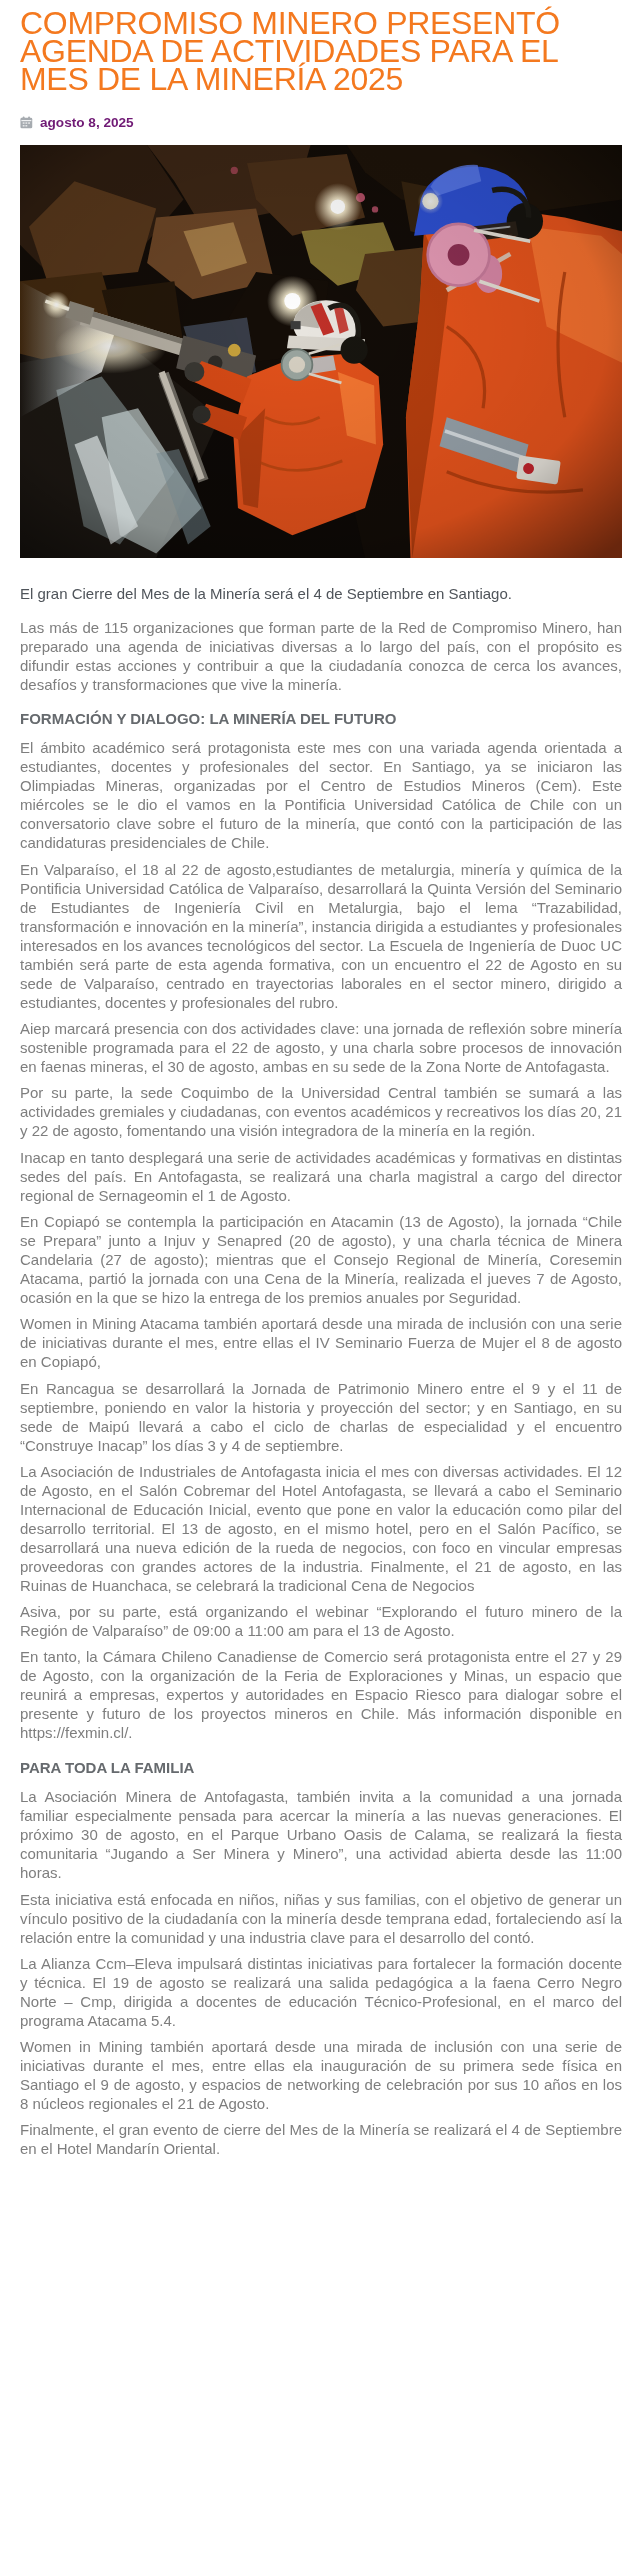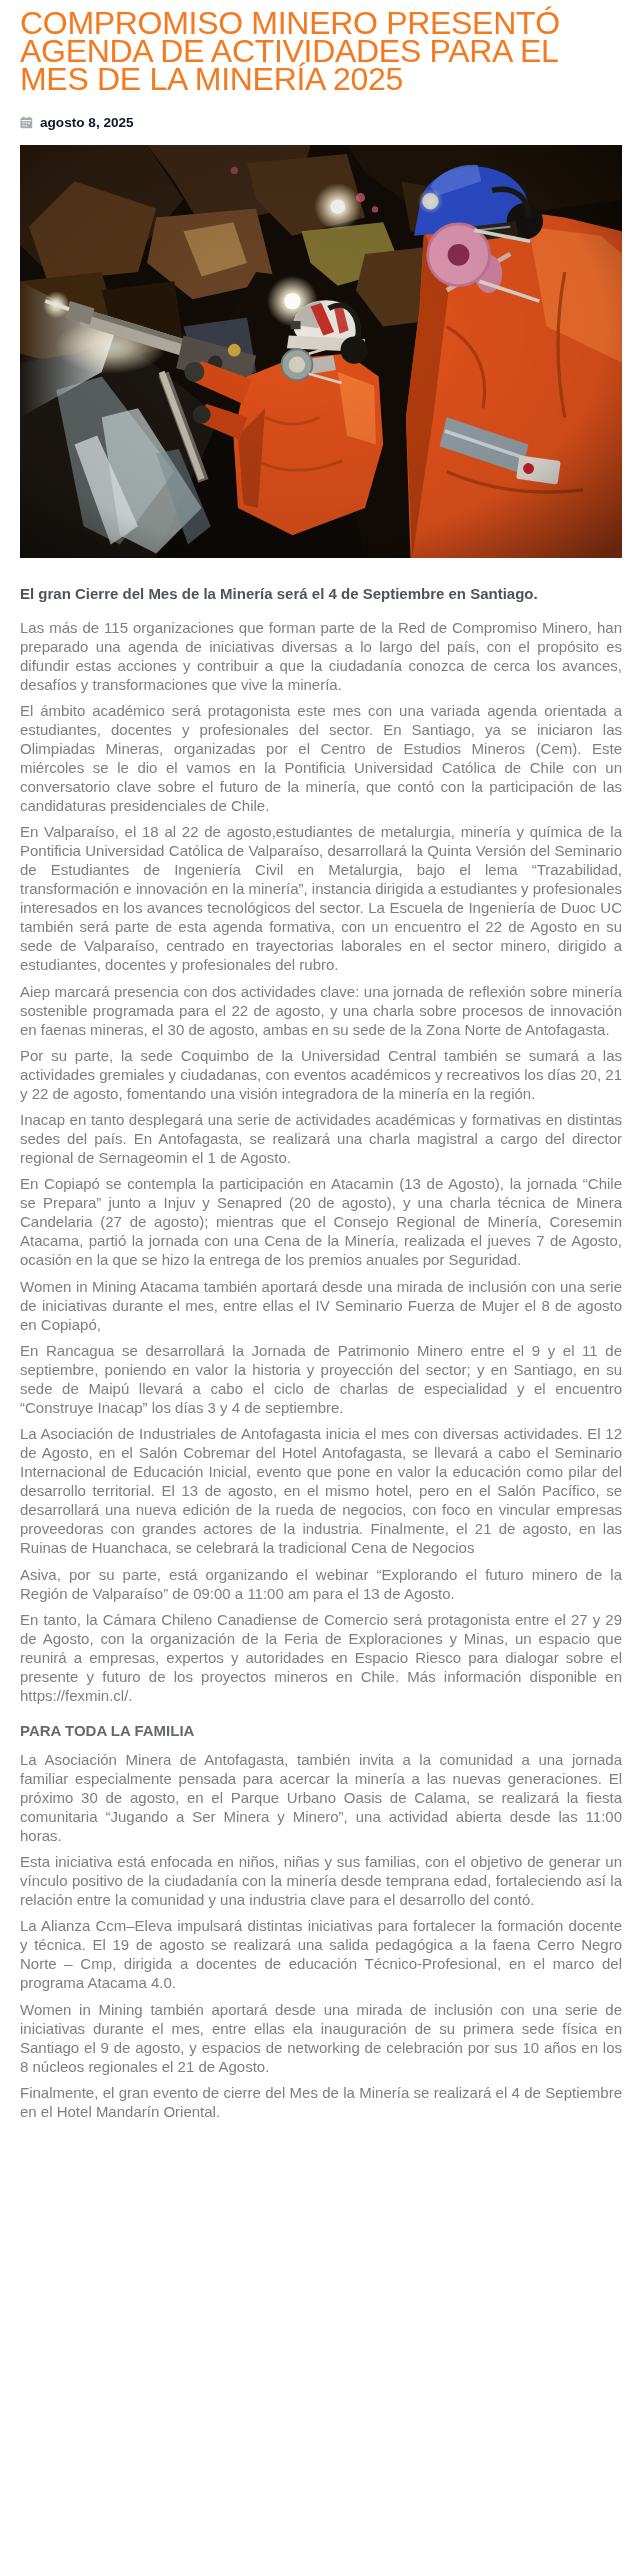--- a/index.html
+++ b/index.html
@@ -12,30 +12,30 @@
   .post-title{
     margin:9px 0 0 0;
     font-size:32px;line-height:28px;font-weight:400;
     letter-spacing:-0.3px;
     color:#F4791F;
     text-transform:uppercase;
   }
   .date-row{
     margin-top:22px;
     display:flex;align-items:center;gap:7.3px;
-    color:#0f172a;font-size:13.6px;font-weight:700;
+    color:#701a75;font-size:13.6px;font-weight:700;
   }
   .cal-icon{display:inline-block;width:12.7px;height:12.7px;}
   .photo-wrap{
     margin-top:15.4px;width:602px;height:413px;overflow:hidden;background:#0f0a06;
   }
   .photo-wrap svg{display:block;width:100%;height:100%;}
   .article-body{margin-top:23.6px;padding-bottom:27px;}
   .caption{
-    font-size:15px;line-height:23px;font-weight:700;color:#4F545A;
+    font-size:15px;line-height:23px;font-weight:400;color:#4F545A;
     margin:0 0 12.7px 0;
   }
   .body-paragraph{
     font-size:15px;line-height:19px;color:#7E7E7E;
     text-align:justify;
     margin:7.3px 0;
   }
   .section-heading{
     font-size:15px;line-height:23px;font-weight:700;color:#666a6e;
     margin:13.6px 0 8.2px 0;
@@ -198,34 +198,35 @@
       </g>
 
       <rect x="0" y="0" width="663" height="455" fill="url(#vignette)"></rect>
     </svg>
   </div>
 
   <div class="article-body">
     <p class="caption">El gran Cierre del Mes de la Minería será el 4 de Septiembre en Santiago.</p>
     <div>
         <p class="body-paragraph">Las más de 115 organizaciones que forman parte de la Red de Compromiso Minero, han preparado una agenda de iniciativas diversas a lo largo del país, con el propósito es difundir estas acciones y contribuir a que la ciudadanía conozca de cerca los avances, desafíos y transformaciones que vive la minería.</p>
+        <h3 class="section-heading">FORMACIÓN Y DIALOGO: LA MINERÍA DEL FUTURO</h3>
         <p class="body-paragraph">El ámbito académico será protagonista este mes con una variada agenda orientada a estudiantes, docentes y profesionales del sector. En Santiago, ya se iniciaron las Olimpiadas Mineras, organizadas por el Centro de Estudios Mineros (Cem).  Este miércoles se le dio el vamos en la Pontificia Universidad Católica de Chile con un conversatorio clave sobre el futuro de la minería, que contó con la participación de las candidaturas presidenciales de Chile.</p>
         <p class="body-paragraph">En Valparaíso, el 18 al 22 de agosto,estudiantes de metalurgia, minería y química de la Pontificia Universidad Católica de Valparaíso, desarrollará la Quinta Versión del Seminario de Estudiantes de Ingeniería Civil en Metalurgia, bajo el lema “Trazabilidad, transformación e innovación en la minería”, instancia dirigida a estudiantes y profesionales interesados en los avances tecnológicos del sector. La Escuela de Ingeniería de Duoc UC también será parte de esta agenda formativa, con un encuentro el 22 de Agosto en su sede de Valparaíso, centrado en trayectorias laborales en el sector minero, dirigido a estudiantes, docentes y profesionales del rubro.</p>
         <p class="body-paragraph">Aiep marcará presencia con dos actividades clave: una jornada de reflexión sobre minería sostenible programada para el 22 de agosto, y una charla sobre procesos de innovación en faenas mineras, el 30 de agosto, ambas en su sede de la Zona Norte de Antofagasta.</p>
         <p class="body-paragraph">Por su parte, la sede Coquimbo de la Universidad Central también se sumará a las actividades gremiales y ciudadanas, con eventos académicos y recreativos los días 20, 21 y 22 de agosto, fomentando una visión integradora de la minería en la región.</p>
         <p class="body-paragraph">Inacap en tanto desplegará una serie de actividades académicas y formativas en distintas sedes del país. En Antofagasta, se realizará una charla magistral a cargo del director regional de Sernageomin el 1 de Agosto.</p>
         <p class="body-paragraph">En Copiapó se contempla la participación en Atacamin (13 de Agosto), la jornada “Chile se Prepara” junto a Injuv y Senapred (20 de agosto), y una charla técnica de Minera Candelaria (27 de agosto); mientras que el Consejo Regional de Minería, Coresemin Atacama, partió la jornada con una Cena de la Minería, realizada el jueves 7 de Agosto, ocasión en la que se hizo la entrega de los premios anuales por Seguridad.</p>
         <p class="body-paragraph">Women in Mining Atacama también aportará desde una mirada de inclusión con una serie de iniciativas durante el mes, entre ellas el IV Seminario Fuerza de Mujer el 8 de agosto en Copiapó,</p>
         <p class="body-paragraph">En Rancagua se desarrollará la Jornada de Patrimonio Minero entre el 9 y el 11 de septiembre, poniendo en valor la historia y proyección del sector; y en Santiago, en su sede de Maipú llevará a cabo el ciclo de charlas de especialidad y el encuentro “Construye Inacap” los días 3 y 4 de septiembre.</p>
         <p class="body-paragraph">La Asociación de Industriales de Antofagasta inicia el mes con diversas actividades. El 12 de Agosto, en el Salón Cobremar del Hotel Antofagasta, se llevará a cabo el Seminario Internacional de Educación Inicial, evento que pone en valor la educación como pilar del desarrollo territorial.  El 13 de agosto, en el mismo hotel, pero en el Salón Pacífico, se desarrollará una nueva edición de la rueda de negocios, con foco en vincular empresas proveedoras con grandes actores de la industria. Finalmente, el 21 de agosto, en las Ruinas de Huanchaca, se celebrará la tradicional Cena de Negocios</p>
         <p class="body-paragraph">Asiva, por su parte, está organizando el webinar “Explorando el futuro minero de la Región de Valparaíso” de 09:00 a 11:00 am para el 13 de Agosto.</p>
         <p class="body-paragraph">En tanto, la Cámara Chileno Canadiense de Comercio será protagonista entre el 27 y 29 de Agosto, con la organización de la Feria de Exploraciones y Minas, un espacio que reunirá a empresas, expertos y autoridades en Espacio Riesco para dialogar sobre el presente y futuro de los proyectos mineros en Chile. Más información disponible en https://fexmin.cl/.</p>
         <h3 class="section-heading">PARA TODA LA FAMILIA</h3>
         <p class="body-paragraph">La Asociación Minera de Antofagasta, también invita a la comunidad a una jornada familiar especialmente pensada para acercar la minería a las nuevas generaciones. El próximo 30 de agosto, en el Parque Urbano Oasis de Calama, se realizará la fiesta comunitaria “Jugando a Ser Minera y Minero”, una actividad abierta desde las 11:00 horas.</p>
         <p class="body-paragraph">Esta iniciativa está enfocada en niños, niñas y sus familias, con el objetivo de generar un vínculo positivo de la ciudadanía con la minería desde temprana edad, fortaleciendo así la relación entre la comunidad y una industria clave para el desarrollo del contó.</p>
-        <p class="body-paragraph">La Alianza Ccm–Eleva impulsará distintas iniciativas para fortalecer la formación docente y técnica. El 19 de agosto se realizará una salida pedagógica a la faena Cerro Negro Norte – Cmp, dirigida a docentes de educación Técnico-Profesional, en el marco del programa Atacama 4.0.</p>
+        <p class="body-paragraph">La Alianza Ccm–Eleva impulsará distintas iniciativas para fortalecer la formación docente y técnica. El 19 de agosto se realizará una salida pedagógica a la faena Cerro Negro Norte – Cmp, dirigida a docentes de educación Técnico-Profesional, en el marco del programa Atacama 5.4.</p>
         <p class="body-paragraph">Women in Mining también aportará desde una mirada de inclusión con una serie de iniciativas durante el mes, entre ellas ela inauguración de su primera sede física en Santiago el 9 de agosto, y espacios de networking de celebración por sus 10 años en los 8 núcleos regionales el 21 de Agosto.</p>
         <p class="body-paragraph">Finalmente, el gran evento de cierre del Mes de la Minería se realizará el 4 de Septiembre en el Hotel Mandarín Oriental.</p>
       </div>
   </div>
 
 </div>
 
 
 </body></html>

